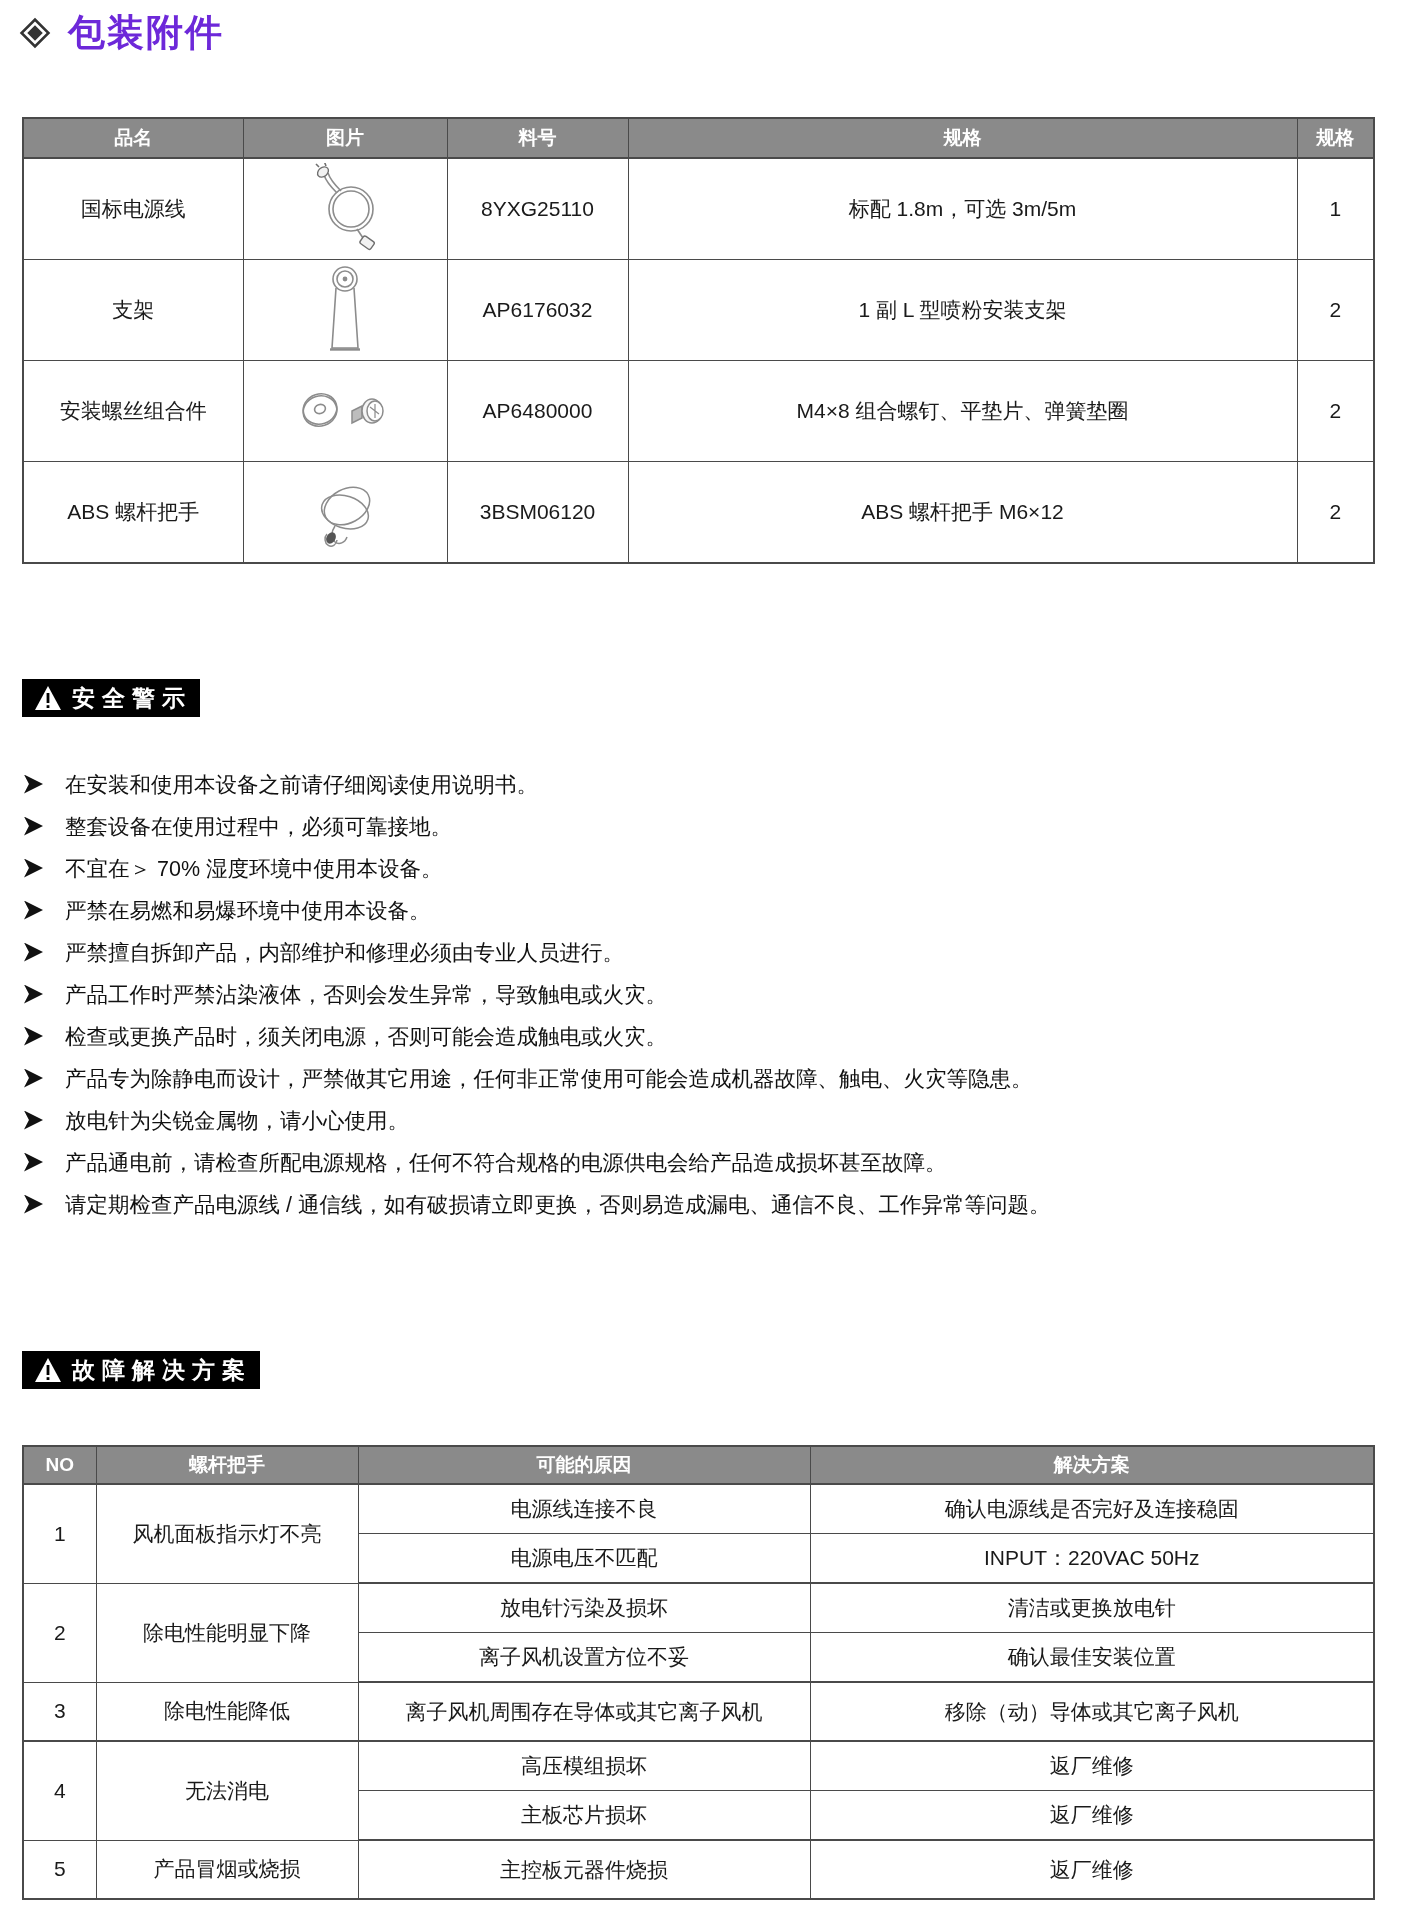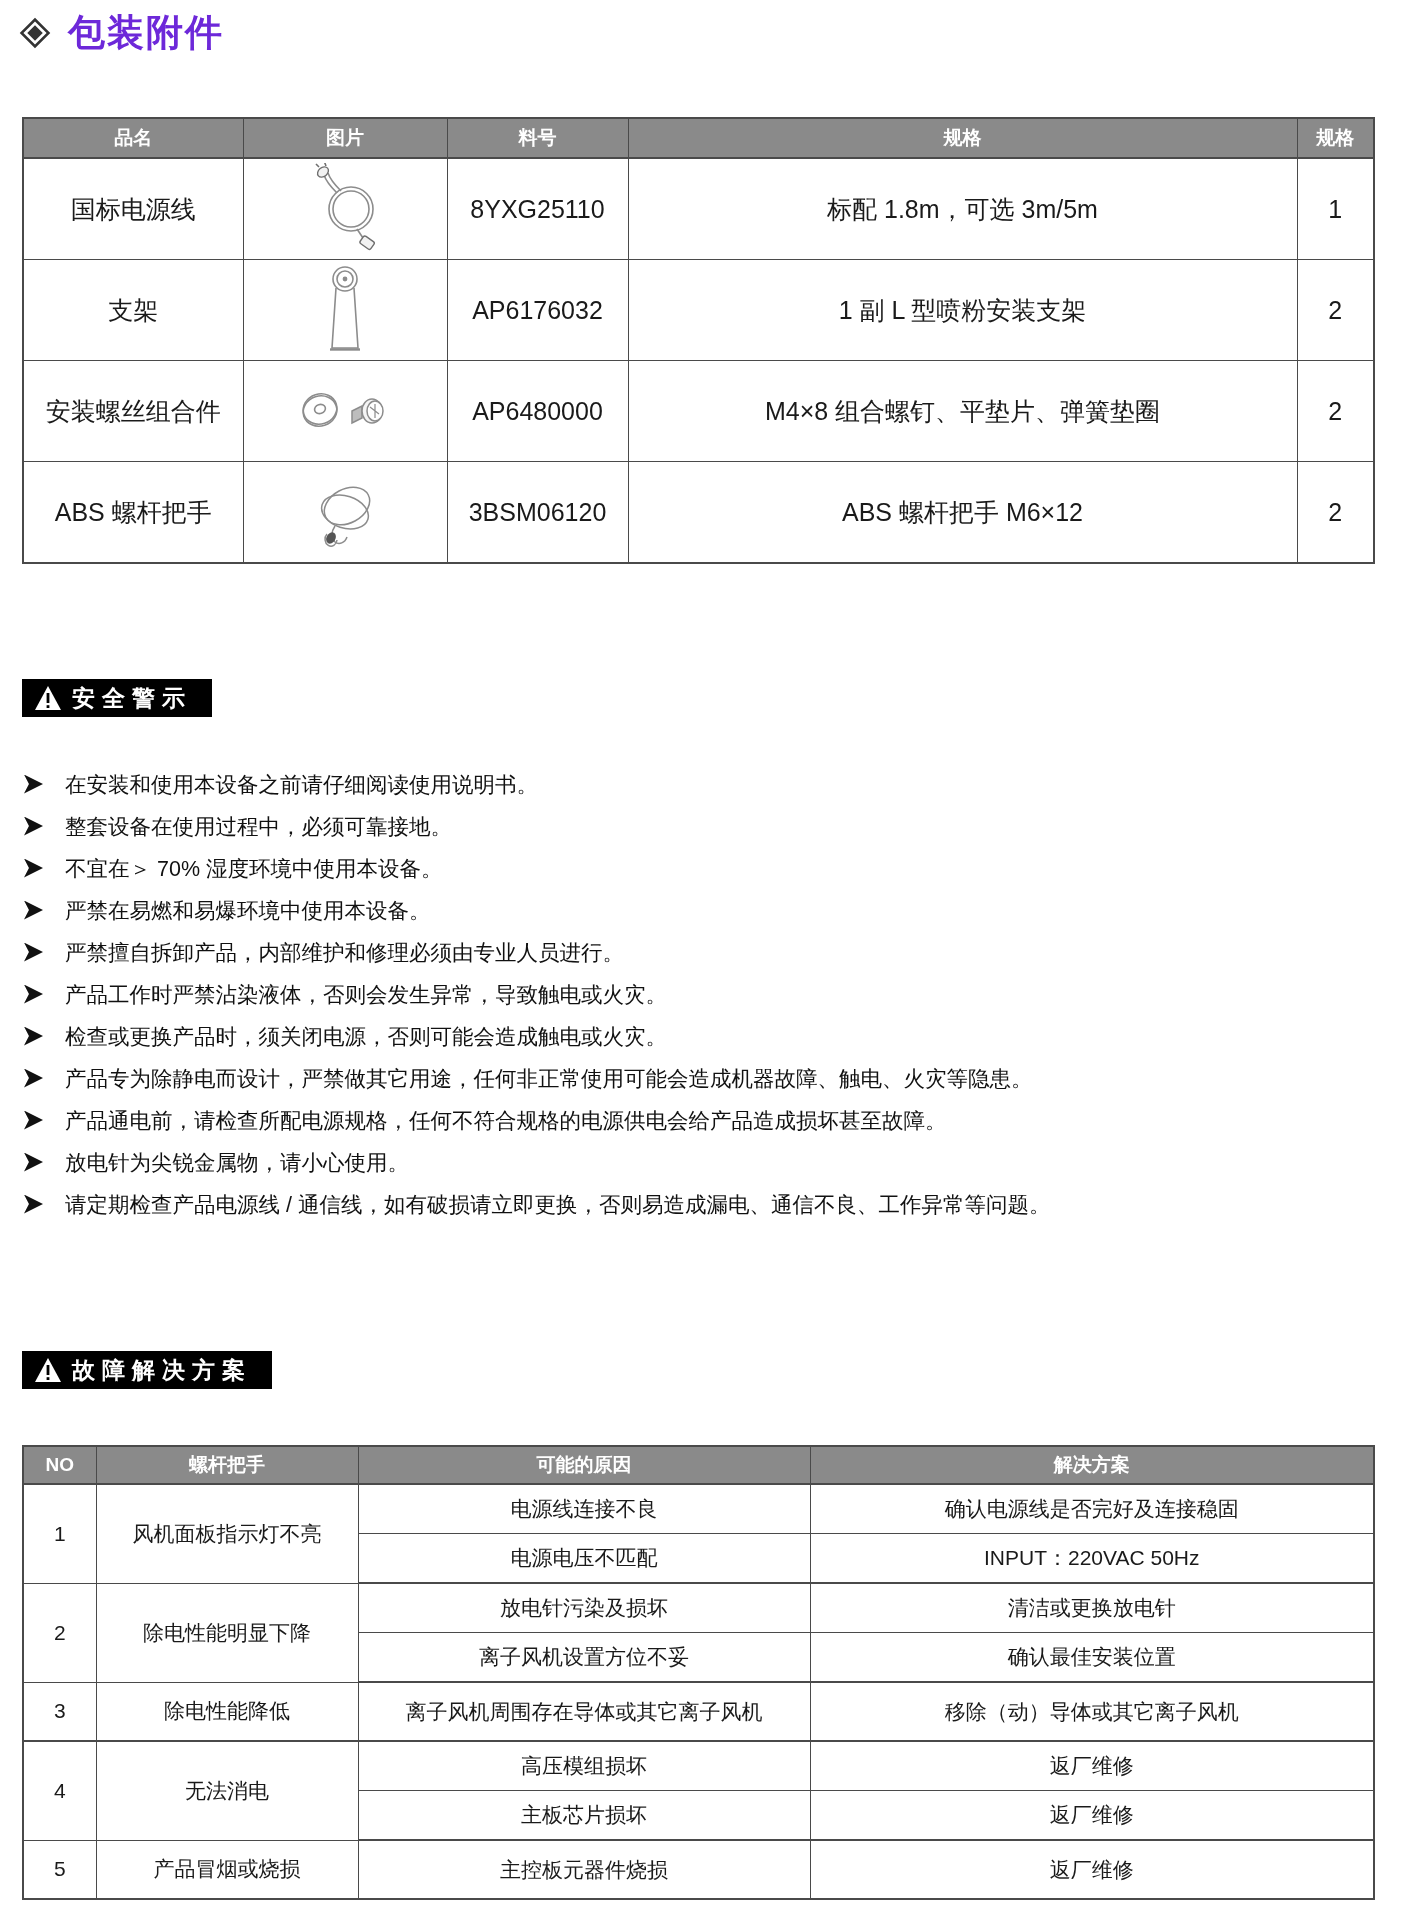--- a/index.html
+++ b/index.html
@@ -27,33 +27,33 @@
     text-align:center;vertical-align:middle;
     padding:0 6px;overflow:hidden;
   }
   .doc-table th{
     background:#8a8a8a;color:#ffffff;
     font-size:19px;font-weight:bold;
     border-bottom-width:2px;
   }
   .packing-table{top:117px;width:1351px;}
   .packing-table th{height:38px;}
-  .packing-table td{height:100px;font-size:25px;margin-left:15px;}
+  .packing-table td{height:100px;font-size:21px;margin-left:15px;}
   .trouble-table{top:1445px;width:1351px;}
   .trouble-table th{height:36px;}
   .trouble-table td{font-size:21px;}
   .trouble-table td.sub{height:48px;}
   .trouble-table td.single{height:57px;}
   .trouble-table tr.group-end td{border-bottom-width:2px;}
   
   .section-banner{
     position:absolute;left:22px;
     background:#000;color:#fff;
     display:inline-flex;align-items:center;
-    height:38px;padding:0 20px 0 12px;gap:10px;
+    height:38px;padding:0 8px 0 12px;gap:10px;
   }
   .section-banner .label{
     font-size:23px;font-weight:bold;letter-spacing:7px;white-space:nowrap;
   }
   .banner-safety{top:679px;}
   .banner-trouble{top:1351px;}
   
   .bullet-list{position:absolute;left:24px;top:763px;width:1390px;}
   .bullet-item{
     display:flex;align-items:center;height:42px;gap:22px;
@@ -210,25 +210,25 @@
   <div class="bullet-item">
       <span class="arrow-icon"></span>
       <span class="txt">检查或更换产品时，须关闭电源，否则可能会造成触电或火灾。</span>
     </div>
   <div class="bullet-item">
       <span class="arrow-icon"></span>
       <span class="txt">产品专为除静电而设计，严禁做其它用途，任何非正常使用可能会造成机器故障、触电、火灾等隐患。</span>
     </div>
   <div class="bullet-item">
       <span class="arrow-icon"></span>
+      <span class="txt">放电针为尖锐金属物，请小心使用。</span>
+    </div>
+  <div class="bullet-item">
+      <span class="arrow-icon"></span>
       <span class="txt">产品通电前，请检查所配电源规格，任何不符合规格的电源供电会给产品造成损坏甚至故障。</span>
-    </div>
-  <div class="bullet-item">
-      <span class="arrow-icon"></span>
-      <span class="txt">放电针为尖锐金属物，请小心使用。</span>
     </div>
   <div class="bullet-item">
       <span class="arrow-icon"></span>
       <span class="txt">请定期检查产品电源线 / 通信线，如有破损请立即更换，否则易造成漏电、通信不良、工作异常等问题。</span>
     </div>
 </div>
 
 <div class="section-banner banner-trouble">
   <svg width="28" height="26" viewBox="0 0 28 26">
     <path d="M14 1 L27 25 L1 25 Z" fill="#ffffff"></path>

